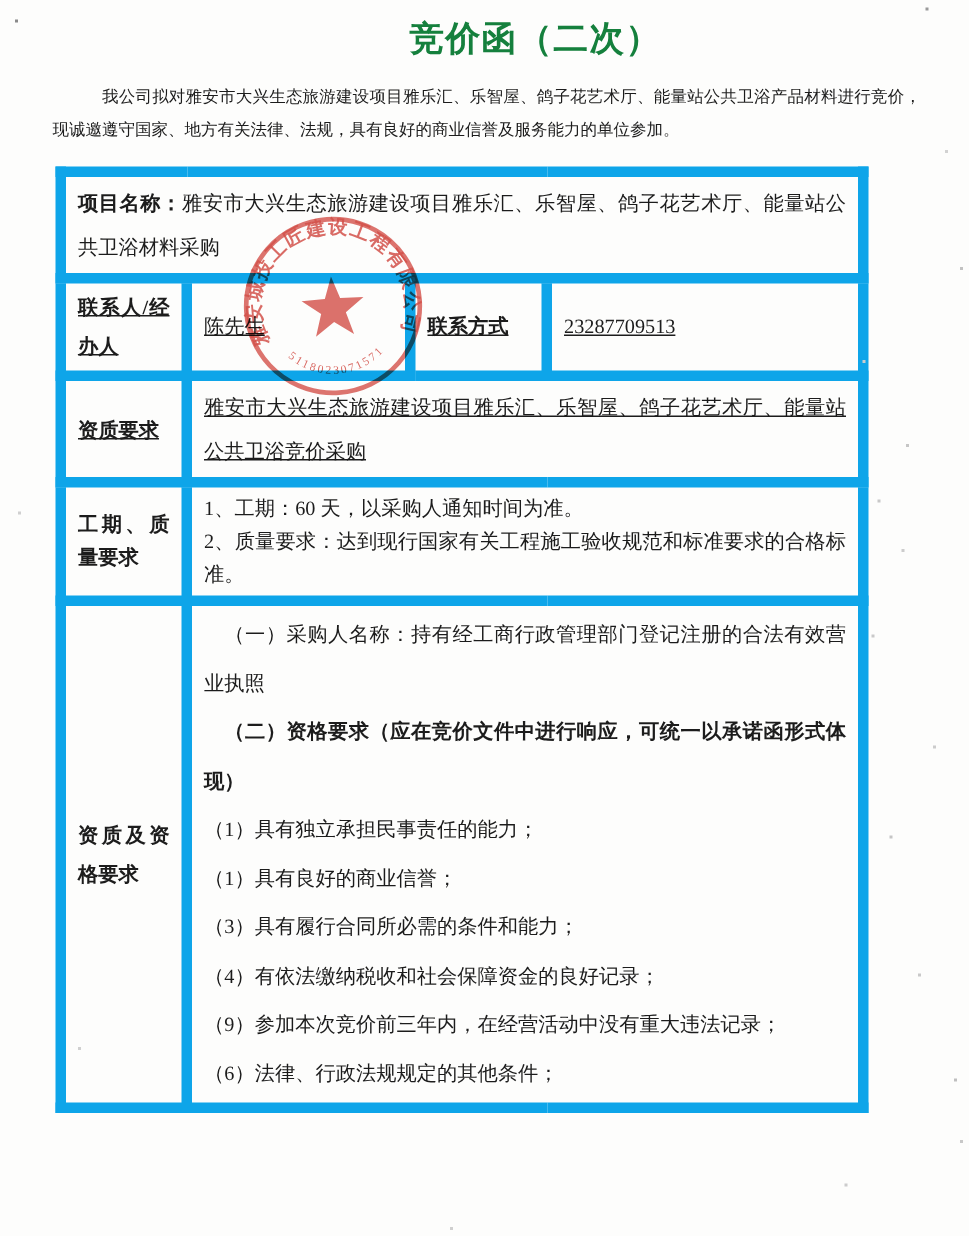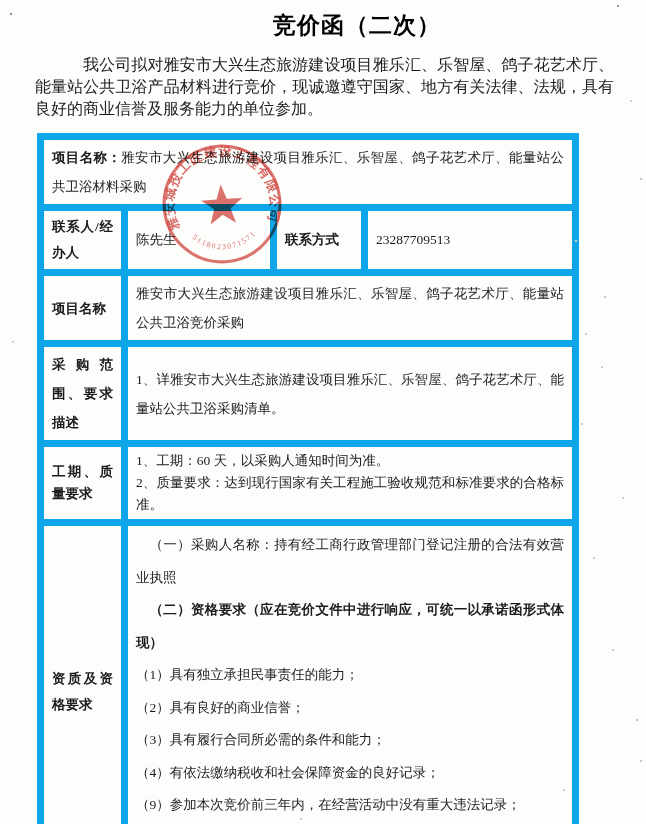--- a/index.html
+++ b/index.html
@@ -12,25 +12,25 @@
     font-family:"Liberation Serif","DejaVu Serif",serif;
     color:#1c1c1c;
   }
   .title{
     padding-left:68px;
     margin-top:10px;
     text-align:center;
     font-size:23px;
     font-weight:bold;
     letter-spacing:1px;
-    color:#000000;
+    color:#15803d;
   }
   .intro{
     margin:13px 32px 0 35px;
-    font-size:16px;
+    font-size:11px;
     line-height:22px;
     text-align:justify;
     text-indent:3em;
   }
   table.doc{
     margin:13px 0 0 37px;
     width:535px;
     border-collapse:collapse;
     table-layout:fixed;
   }
@@ -46,22 +46,22 @@
   td.label-cell{
     font-weight:bold;
     padding:3px 5px;
     font-size:14px;
     line-height:26px;
     text-align:left;
   }
   td.label-center{text-align:center;margin-top:32px;}
   .row-name td{height:54px;line-height:29px;}
   .row-buyer td{height:27px;line-height:22px;}
-  .row-contact td{height:46px;vertical-align:top;padding-top:8px;line-height:26px;}
-  .row-brief td{height:52px;line-height:29px;}
+  .row-contact td{height:46px;vertical-align:top;padding-top:8px;line-height:26px;text-decoration:underline;}
+  .row-brief td{height:52px;line-height:29px;text-decoration:underline;}
   .row-scope td{height:52px;line-height:29px;}
   .row-schedule td{height:48px;line-height:22px;font-size:13.5px;}
   .row-qual td{height:257px;}
   .qual-item{line-height:32.5px;text-indent:0;}
   .qual-indent{text-indent:1em;}
   .qual-bold{font-weight:bold;}
   .seal{
     position:absolute;
     left:160px;top:142px;
     width:124px;height:124px;
@@ -100,41 +100,37 @@
       <tr class="row-name">
         <td colspan="4"><span class="lbl">项目名称：</span><span>雅安市大兴生态旅游建设项目雅乐汇、乐智屋、鸽子花艺术厅、能量站公共卫浴材料采购</span></td>
       </tr>
       <tr class="row-contact">
         <td class="label-cell">联系人/经办人</td>
         <td>陈先生</td>
         <td class="label-cell">联系方式</td>
         <td>23287709513</td>
       </tr>
       <tr class="row-brief">
-        <td class="label-cell">项目名称</td>
+        <td class="label-cell">资质要求</td>
         <td colspan="3">雅安市大兴生态旅游建设项目雅乐汇、乐智屋、鸽子花艺术厅、能量站公共卫浴竞价采购</td>
-      </tr>
-      <tr class="row-scope">
-        <td class="label-cell">采购范围、要求描述</td>
-        <td colspan="3">1、详雅安市大兴生态旅游建设项目雅乐汇、乐智屋、鸽子花艺术厅、能量站公共卫浴采购清单。</td>
       </tr>
       <tr class="row-schedule">
         <td class="label-cell label-center">工期、质量要求</td>
         <td colspan="3">
           <div>1、工期：60 天，以采购人通知时间为准。</div>
           <div>2、质量要求：达到现行国家有关工程施工验收规范和标准要求的合格标准。</div>
         </td>
       </tr>
       <tr class="row-qual">
         <td class="label-cell label-center">资质及资格要求</td>
         <td colspan="3">
           <div class="qual-item qual-indent">（一）采购人名称：持有经工商行政管理部门登记注册的合法有效营业执照</div>
           <div class="qual-item qual-indent qual-bold">（二）资格要求（应在竞价文件中进行响应，可统一以承诺函形式体现）</div>
           <div class="qual-item">（1）具有独立承担民事责任的能力；</div>
-          <div class="qual-item">（2）具有良好的商业信誉；</div>
+          <div class="qual-item">（1）具有良好的商业信誉；</div>
           <div class="qual-item">（3）具有履行合同所必需的条件和能力；</div>
           <div class="qual-item">（4）有依法缴纳税收和社会保障资金的良好记录；</div>
           <div class="qual-item">（9）参加本次竞价前三年内，在经营活动中没有重大违法记录；</div>
           <div class="qual-item">（6）法律、行政法规规定的其他条件；</div>
         </td>
       </tr>
 
     </tbody>
   </table>
 

